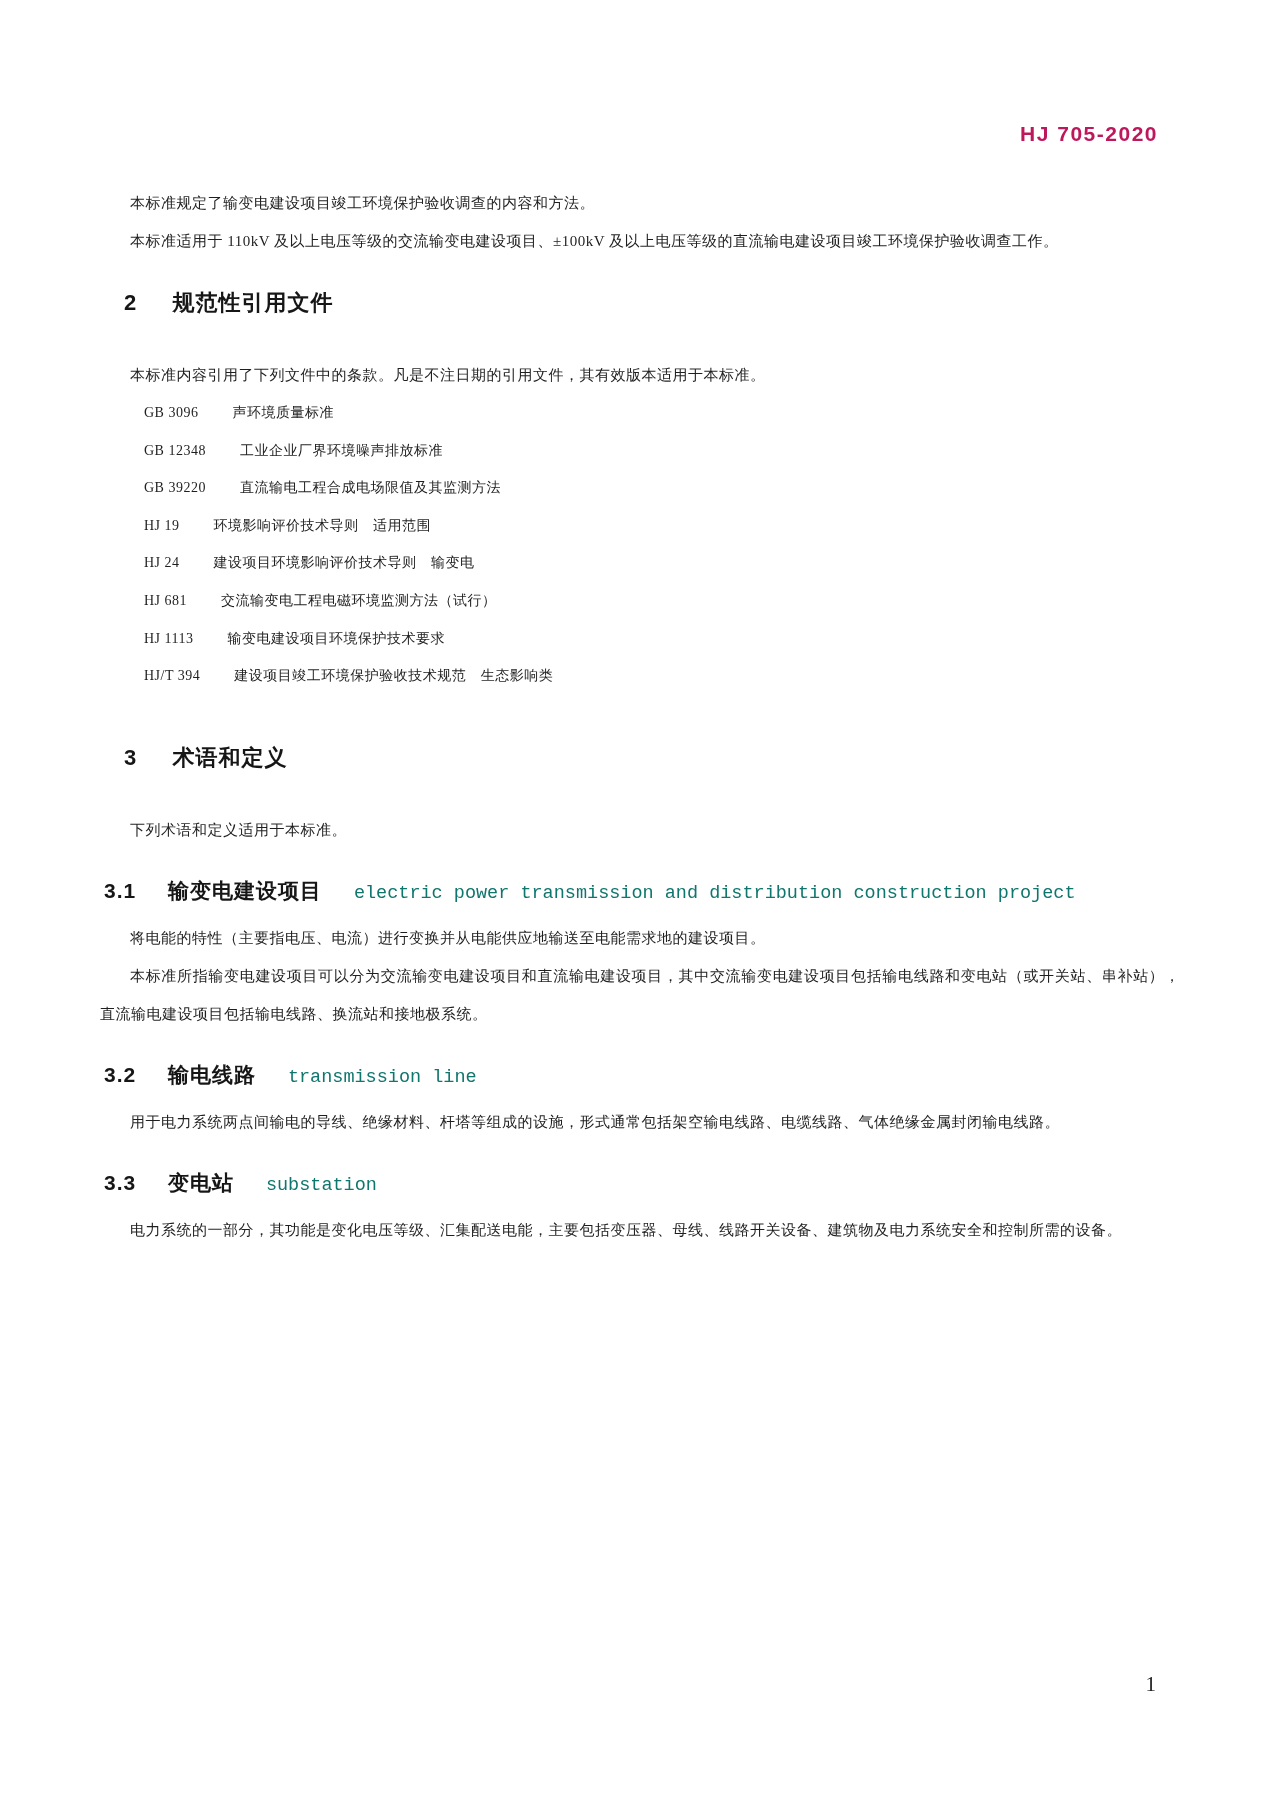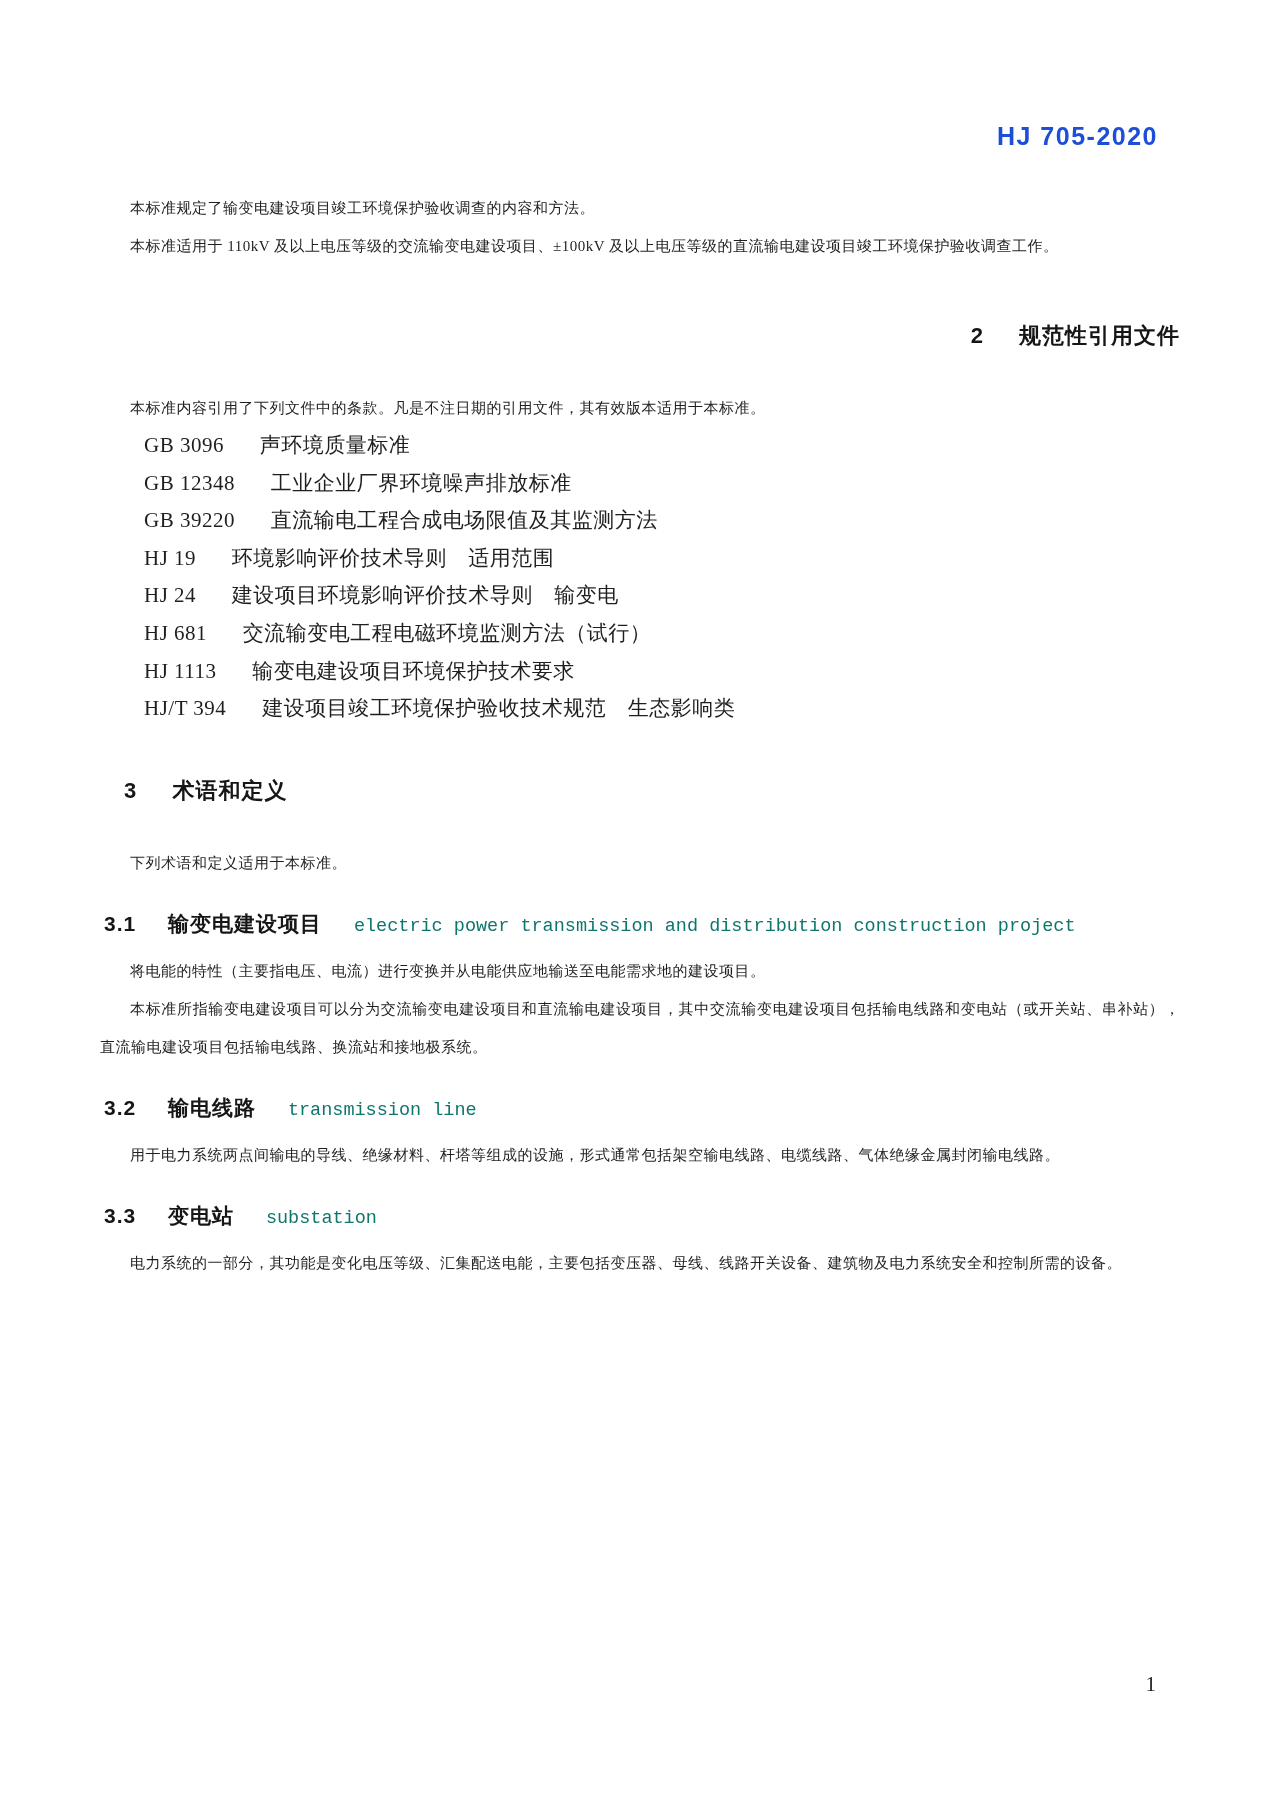--- a/index.html
+++ b/index.html
@@ -14,59 +14,59 @@
     font-family: "Liberation Serif", "DejaVu Serif", serif;
   }
   .content {
     padding: 0 100px;
   }
   .doc-code {
     padding-top: 122px;
     text-align: right;
     padding-right: 22px;
     font-family: "Liberation Sans", "DejaVu Sans", sans-serif;
-    font-size: 25px;
+    font-size: 21px;
     font-weight: 600;
     letter-spacing: 1.5px;
-    color: #1d4ed8;
+    color: #be185d;
   }
   .doc-title {
     margin: 92px 0 0 0;
     text-align: center;
     font-family: "Liberation Sans", "DejaVu Sans", sans-serif;
     font-size: 31px;
     font-weight: bold;
     letter-spacing: 2px;
     color: #111;
   }
   .sec-head {
     font-family: "Liberation Sans", "DejaVu Sans", sans-serif;
     font-size: 22px;
     font-weight: bold;
     color: #161616;
     padding-left: 24px;
   }
   .sec-head .sec-num { display: inline-block; }
   .sec-head .sec-txt { display: inline-block; margin-left: 30px; letter-spacing: 1px; }
   .sec-head-1 { margin-top: 110px; }
-  .sec-head-2 { margin-top: 56px; text-align: right; }
+  .sec-head-2 { margin-top: 28px; }
   .sec-head-3 { margin-top: 48px; }
   .body-p {
     margin: 0;
     font-size: 15px;
     line-height: 38px;
     text-indent: 2em;
     text-align: justify;
     letter-spacing: 0.5px;
     color: #1f1f1f;
   }
   .first-p { margin-top: 38px; }
   .ref-list { margin-top: 0; }
   .ref-item {
-    font-size: 21px;
+    font-size: 14px;
     line-height: 37.6px;
     padding-left: 44px;
     letter-spacing: 0.5px;
   }
   .ref-code { display: inline-block; }
   .ref-title { display: inline-block; margin-left: 30px; }
   .term-head {
     margin-top: 28px;
     margin-bottom: 14px;
     padding-left: 4px;

